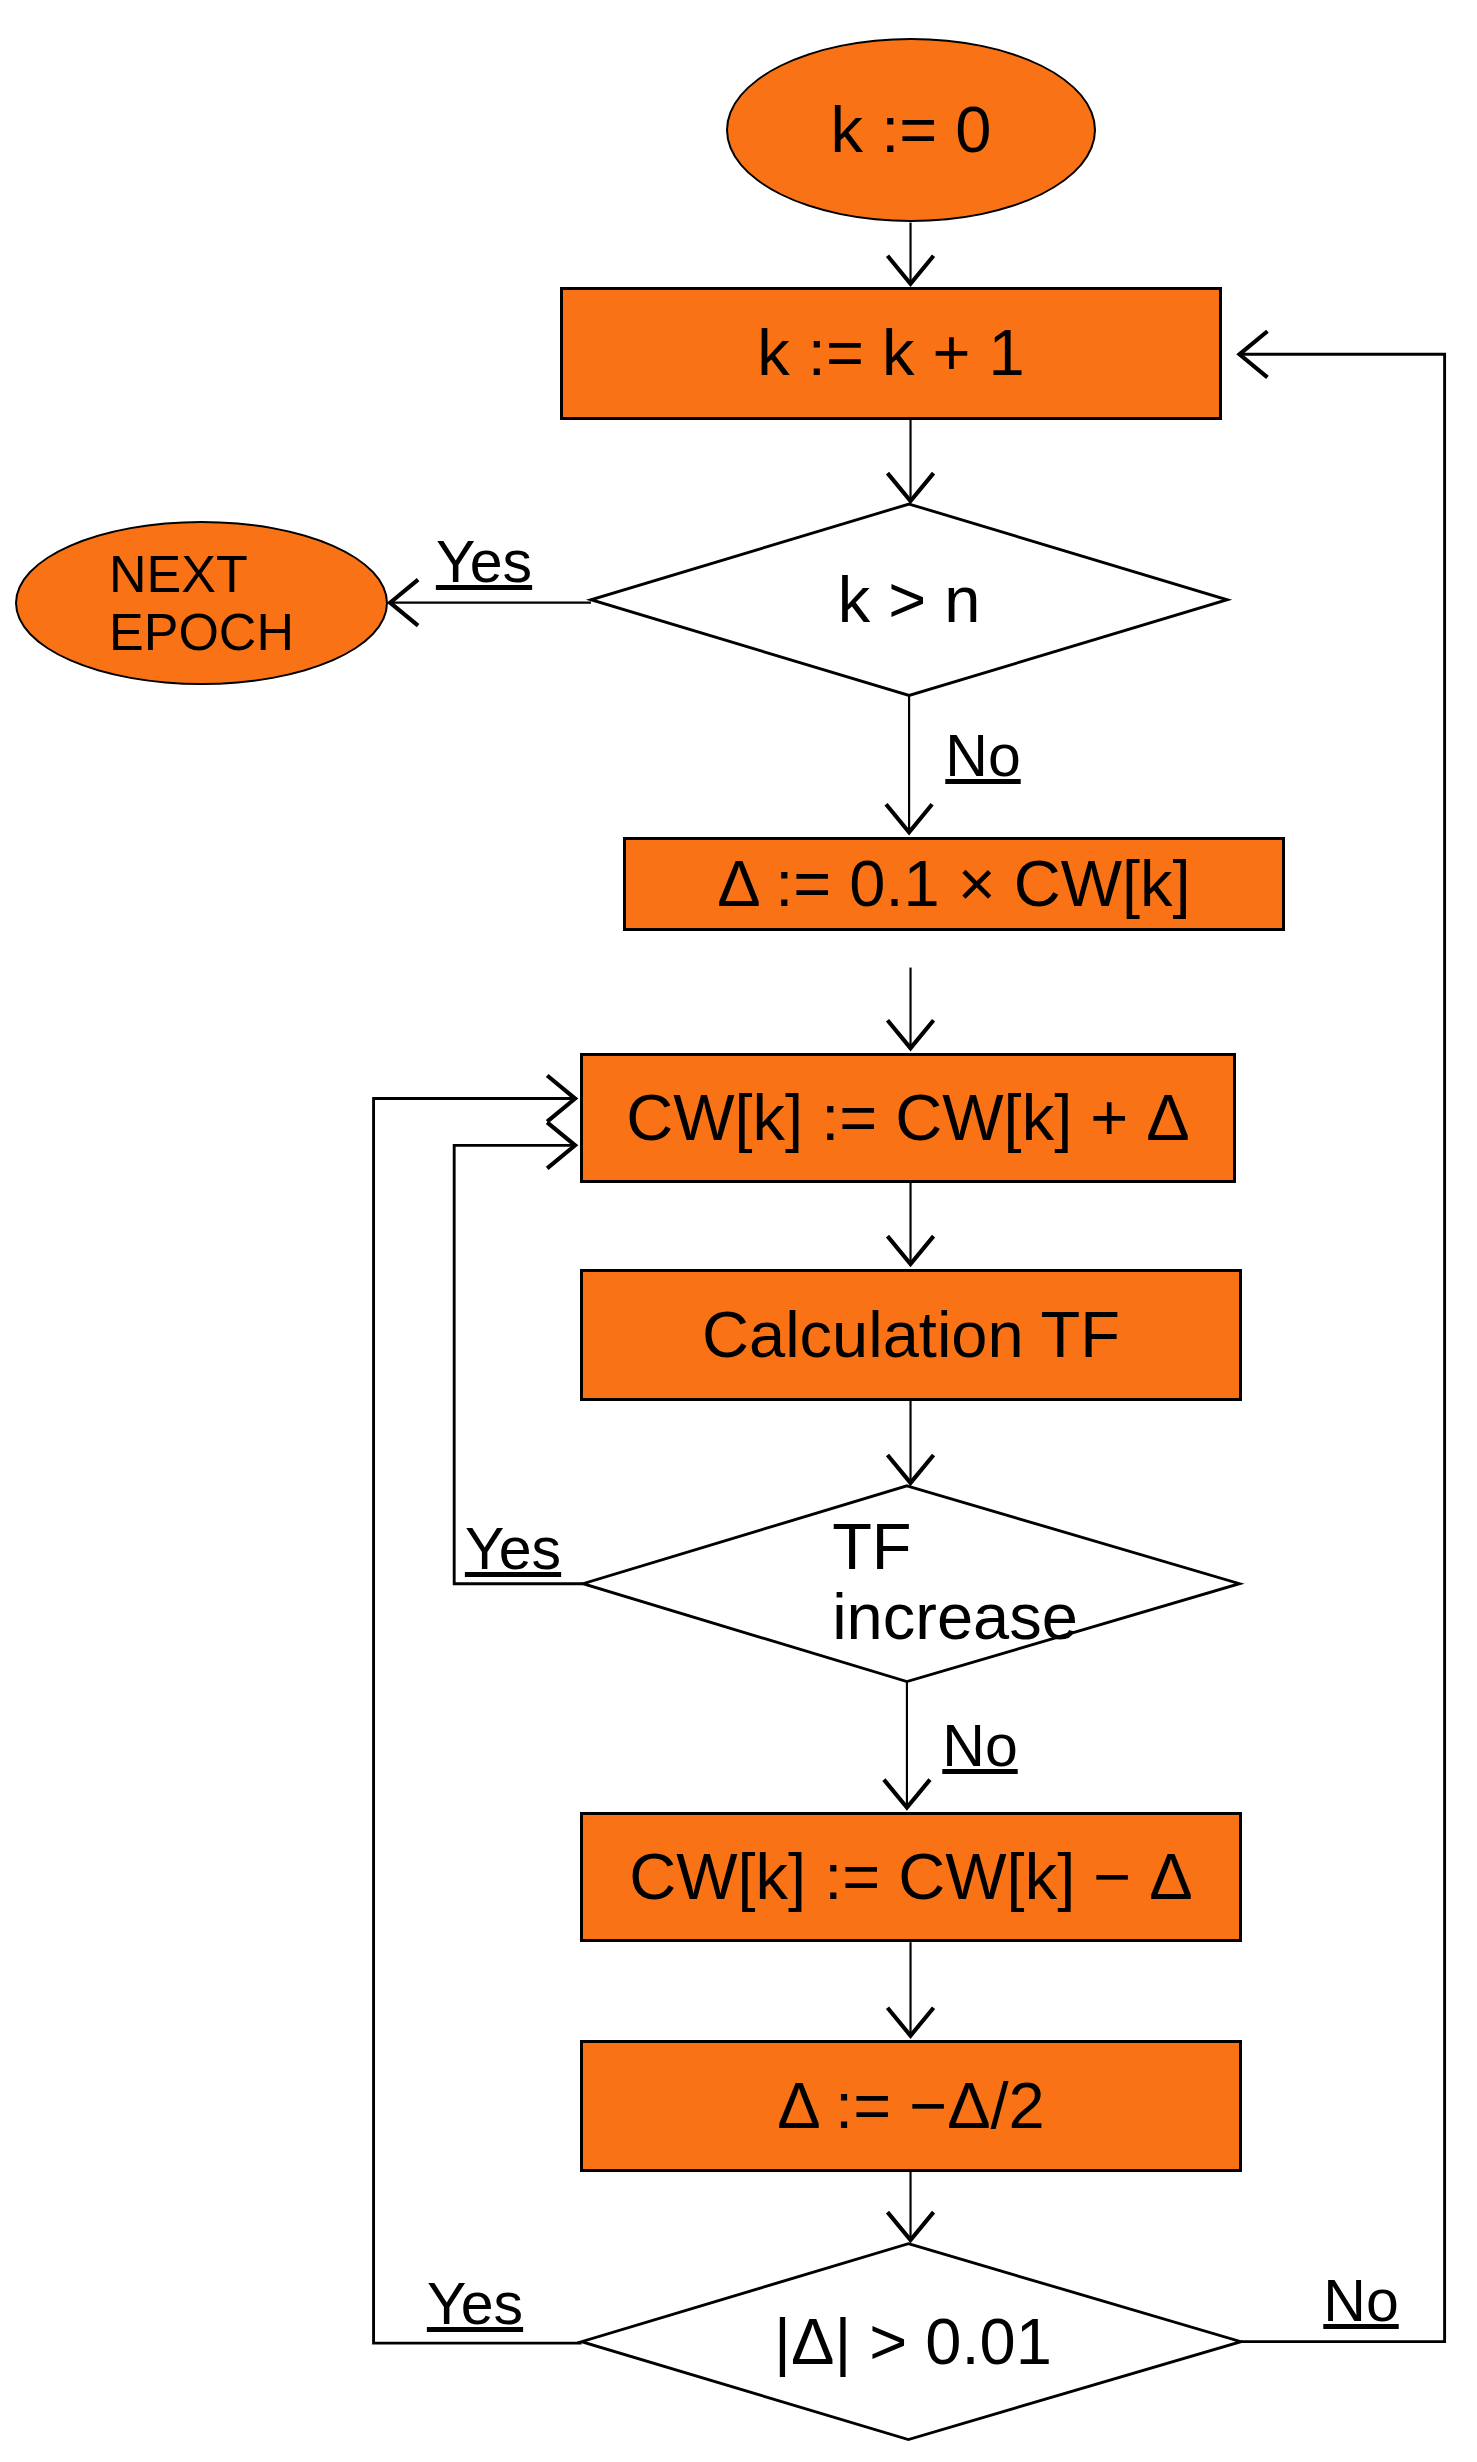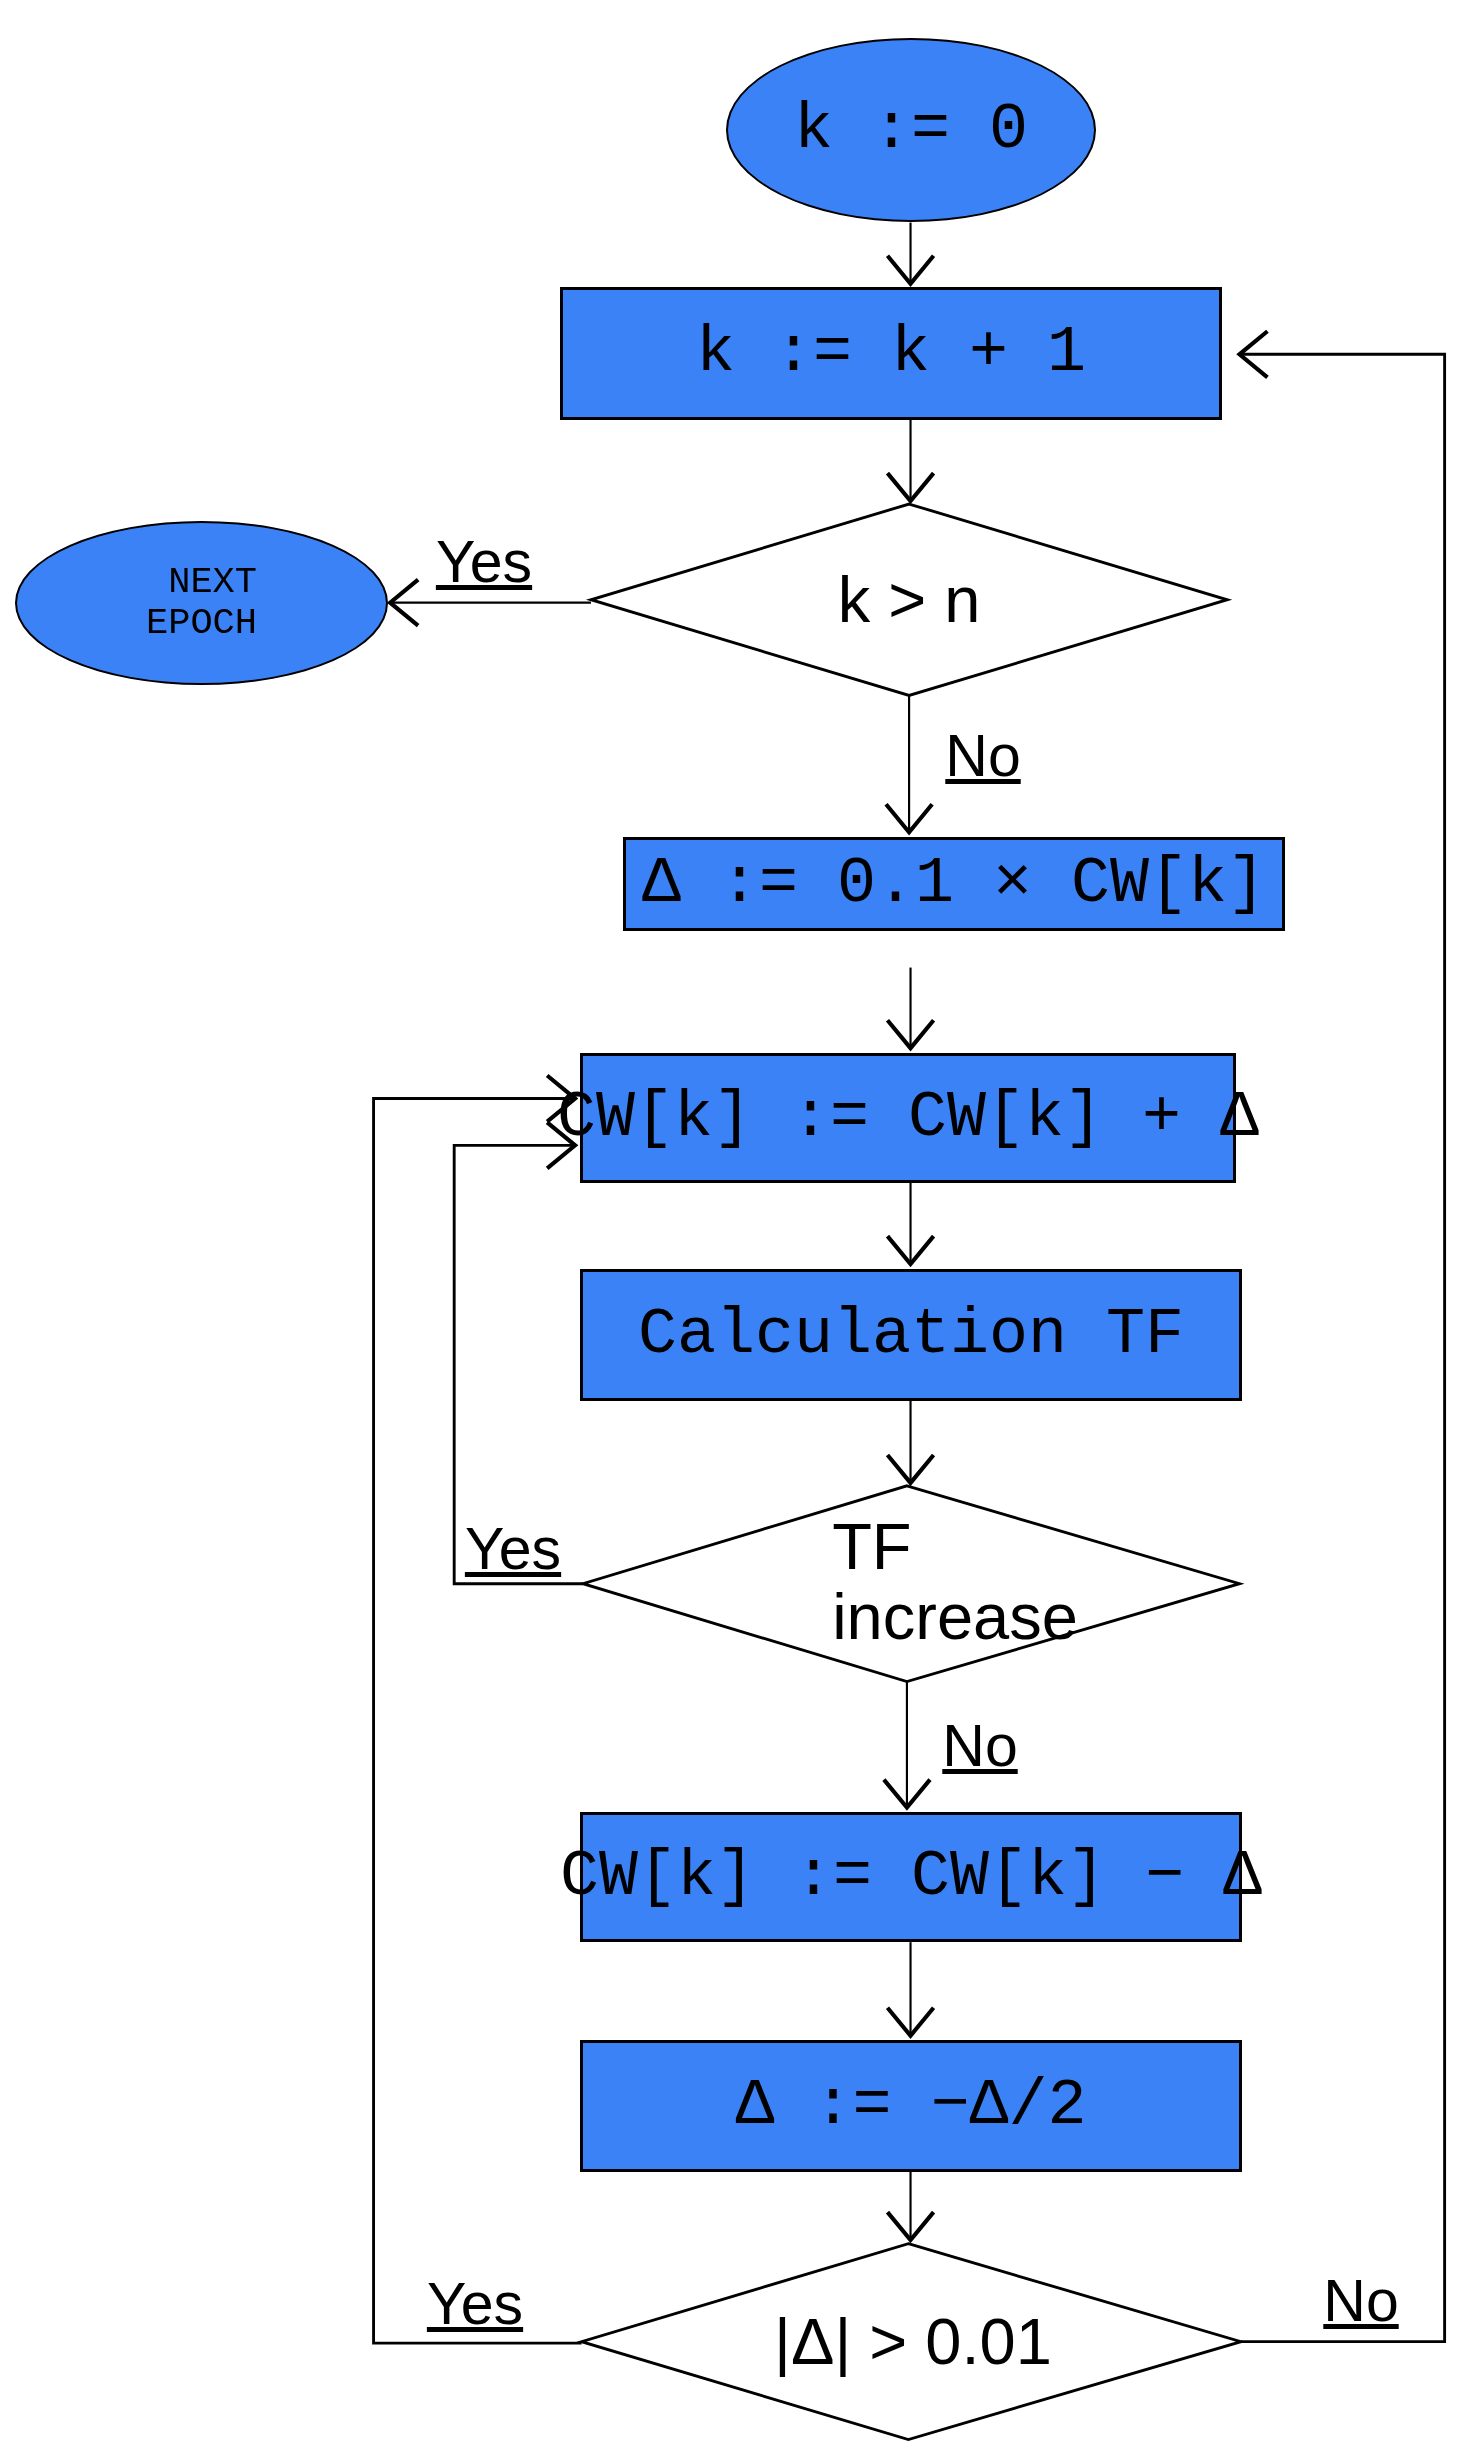--- a/index.html
+++ b/index.html
@@ -21,32 +21,31 @@
     left: 0; top: 0;
     width: 1477px;
     height: 2462px;
     z-index: 1;
   }
   .node {
     position: absolute;
     display: flex;
     align-items: center;
     justify-content: center;
-    text-align: right;
+    text-align: left;
     box-sizing: border-box;
-    background: #3b82f6;
+    background: #f97316;
     z-index: 2;
     font-size: 65px;
     line-height: 1.12;
     white-space: nowrap;
-    font-family: Liberation Mono, monospace;
   }
   .rect   { border: 3.6px solid #000; }
   .ellipse{ border: 2.2px solid #000; border-radius: 50%; }
-  .ellipse.small-text { font-size: 37px; white-space: normal; }
+  .ellipse.small-text { font-size: 52px; white-space: normal; }
   .dlabel {
     position: absolute;
     transform: translate(-50%, -50%);
     text-align: left;
     z-index: 2;
     font-size: 65px;
     line-height: 1.08;
     white-space: nowrap;
   }
   .branch-label {

